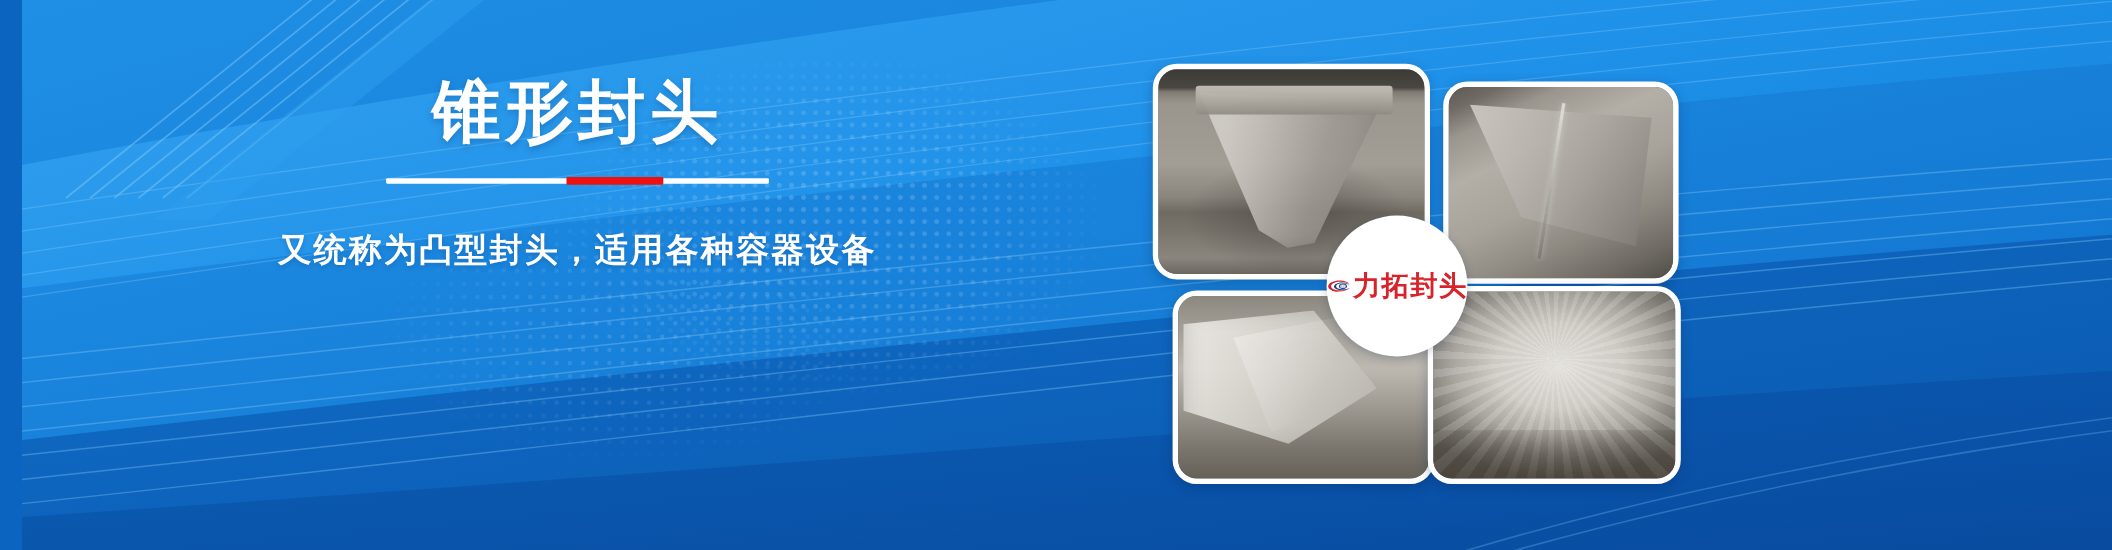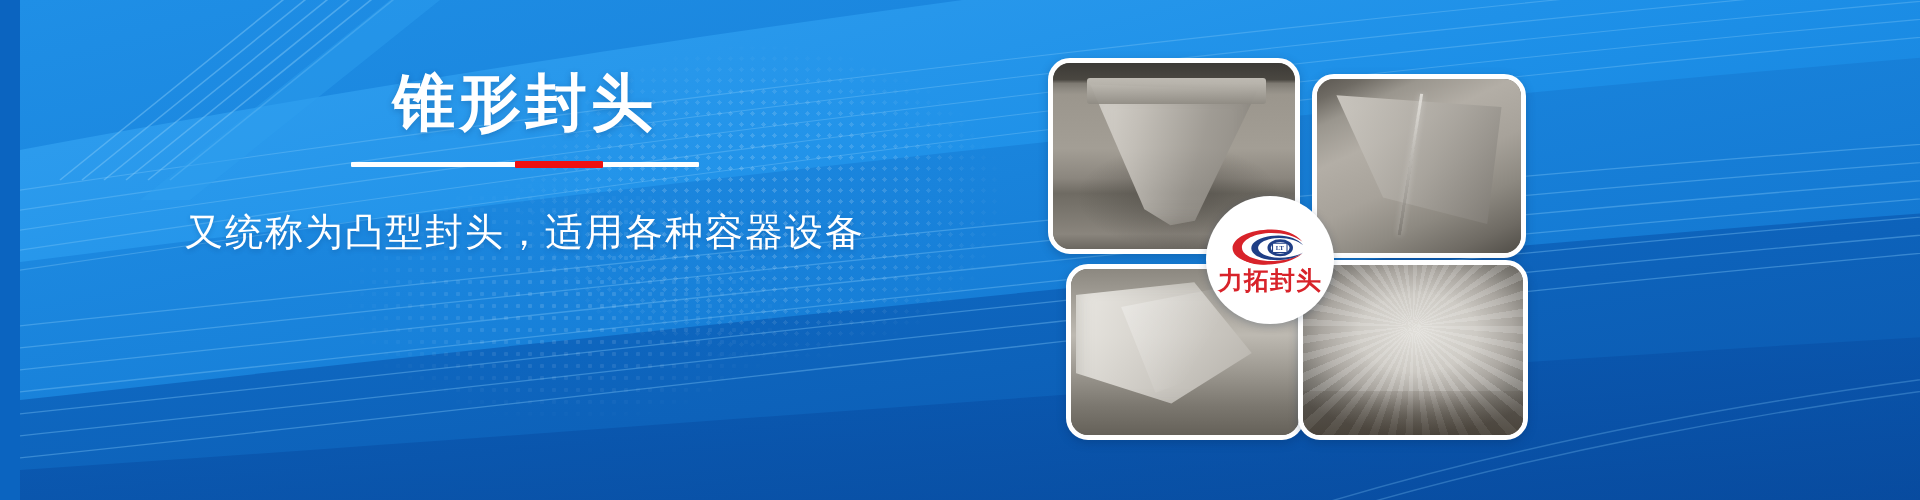--- a/index.html
+++ b/index.html
@@ -77,22 +77,22 @@
     position:absolute;
     left:164px;
     top:-1px;
     width:88px;
     height:7px;
     background:#ef1010;
     border-radius:1px;
   }
   .subline{
     color:#ffffff;
-    font-size:38px;
-    font-weight:normal;
+    font-size:30px;
+    font-weight:bold;
     letter-spacing:2px;
     text-align:center;
     margin:0;
     text-shadow:0 2px 5px rgba(0,40,90,.22);
   }
   .subline.l1{margin-top:38px;}
   .subline.l2{margin-top:33px;}
   .subline.l3{margin-top:33px;}
 
   
@@ -206,23 +206,22 @@
   .logo-badge{
     position:absolute;
     left:1186px;
     top:196px;
     width:128px;
     height:128px;
     border-radius:50%;
     background:#ffffff;
     z-index:9;
     display:flex;
-    flex-direction:column;
+    flex-direction:row;
     align-items:center;
-    justify-content:center;
     box-shadow:0 2px 9px rgba(0,30,70,.22);
   }
   .logo-mark{width:86px;height:40px;display:block;margin-bottom:1px;}
   .logo-text{
     color:#d8232a;
     font-size:25px;
     font-weight:bold;
     letter-spacing:1px;
     line-height:1;
     white-space:nowrap;

